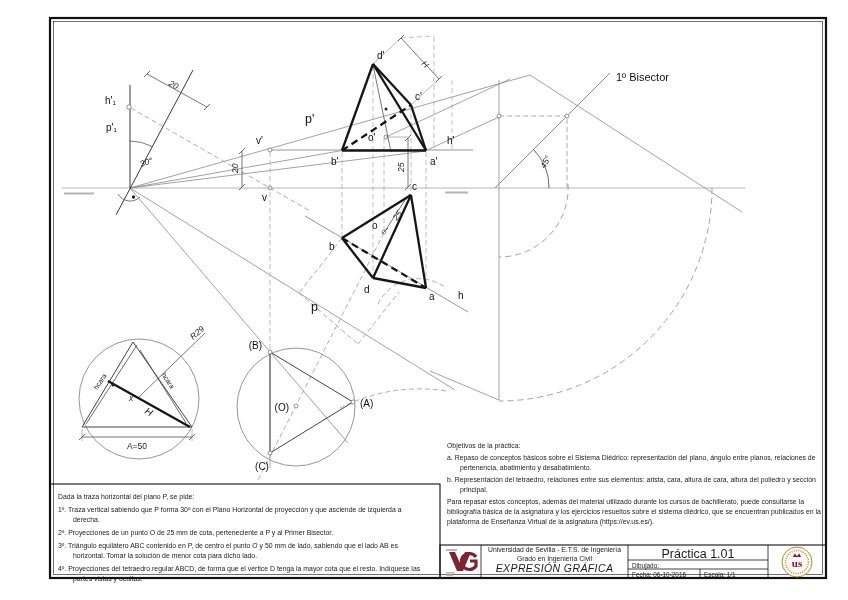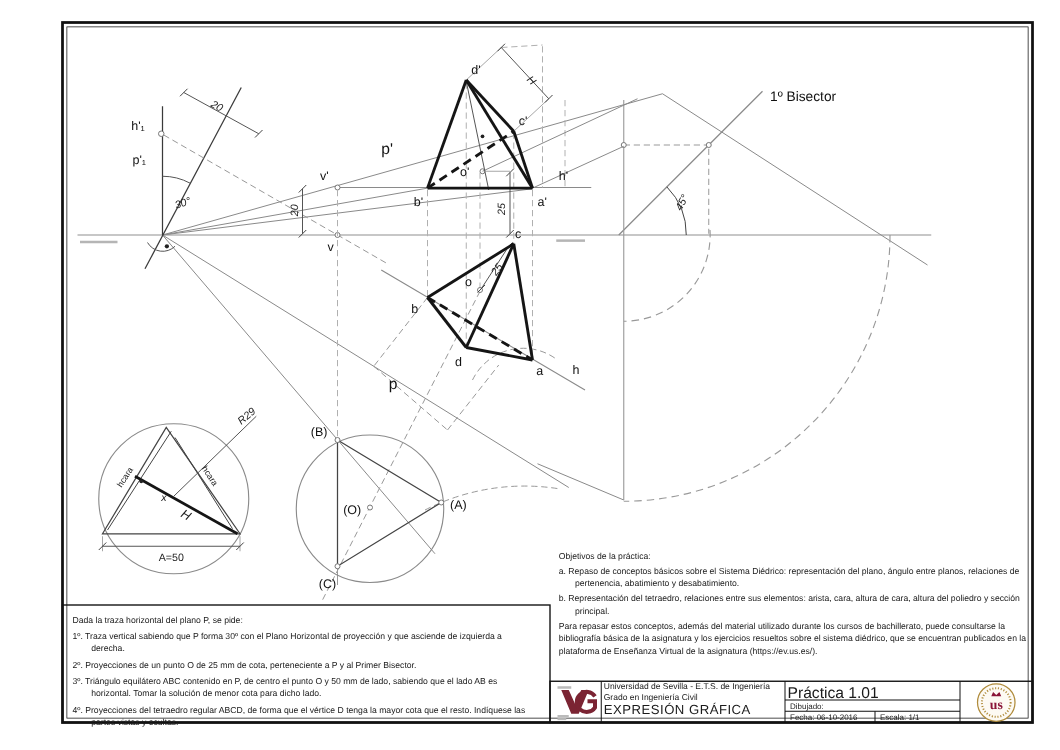--- a/index.html
+++ b/index.html
@@ -10,24 +10,24 @@
   .lbl{font-size:10px;fill:#111;}
   .biglbl{font-size:12.5px;fill:#111;}
   .dim{font-size:8.5px;font-style:italic;fill:#222;}
   .tiny{font-size:7px;fill:#222;}
   .txt{position:absolute;line-height:1.45;}
   .req-box-text{left:58px;top:492px;width:372px;font-size:6.9px;}
   .req-item{margin-top:3px;padding-left:15px;text-indent:-15px;}
   .obj-text{left:447px;top:441px;width:377px;font-size:6.9px;}
   .obj-item{margin-top:2px;padding-left:13px;text-indent:-13px;}
   .obj-footer{margin-top:2px;}
-  .tb-txt{position:absolute;}
+  .tb-txt{position:absolute;text-align:center;}
   .tb-univ1{left:483px;top:546px;width:143px;font-size:6.8px;}
   .tb-univ2{left:483px;top:554.5px;width:143px;font-size:6.8px;}
-  .tb-course{left:483px;top:561.5px;width:143px;font-size:10.5px;letter-spacing:.4px;}
+  .tb-course{left:483px;top:561.5px;width:143px;font-size:10.5px;letter-spacing:.4px;font-style:italic;}
   .tb-practica{left:630px;top:547px;width:136px;font-size:12.5px;}
   .tb-small{font-size:6.4px;text-align:left;}
   .tb-dibujado{left:632px;top:561.5px;width:130px;}
   .tb-fecha{left:632px;top:570.5px;width:66px;}
   .tb-escala{left:704px;top:570.5px;width:62px;}
 </style>
 </head>
 <body>
 
 <div class="page">

